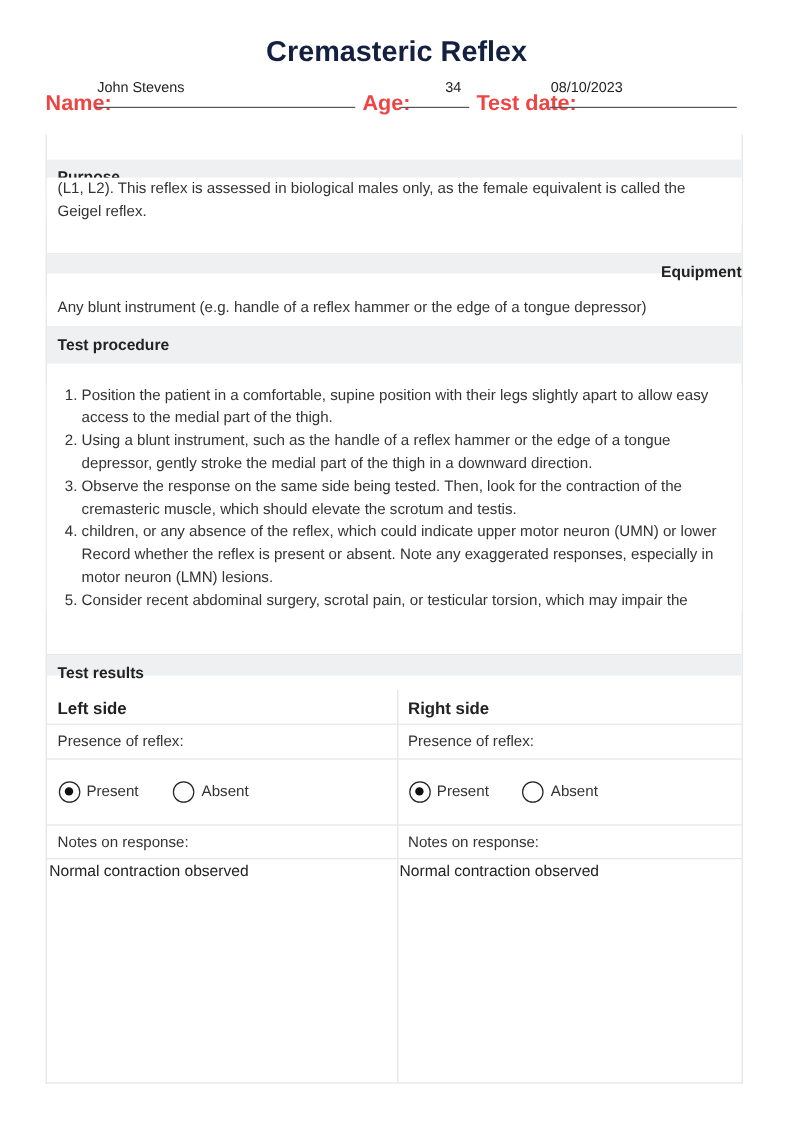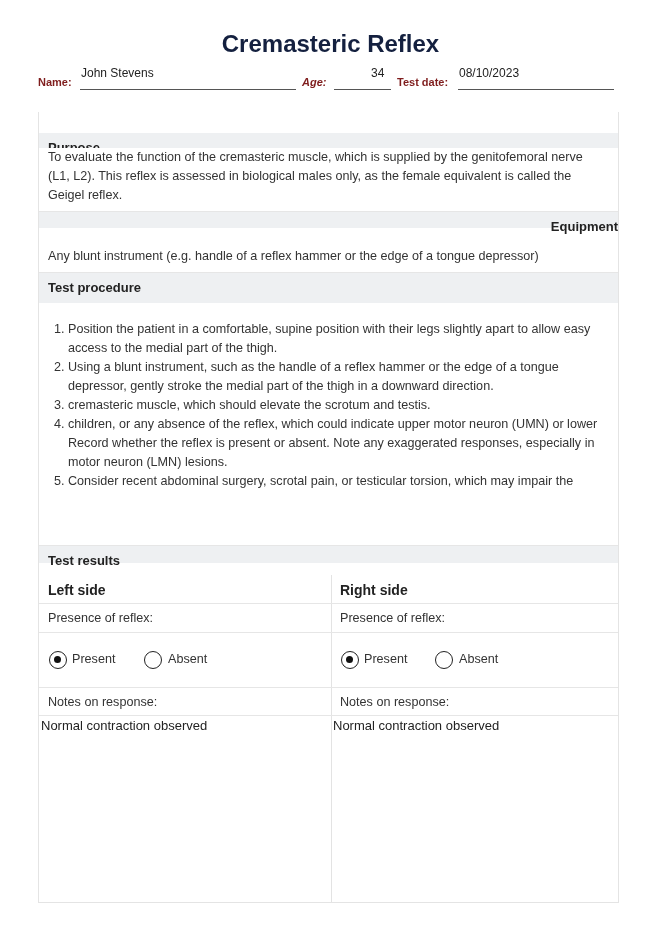--- a/index.html
+++ b/index.html
@@ -10,21 +10,21 @@
     .page { position: relative; width: 661px; height: 935px; }
     .title {
       position: absolute; top: 30px; left: 0; width: 661px; text-align: center;
       font-size: 24px; font-weight: bold; color: #14203f;
       font-family: "Liberation Sans", sans-serif;
     }
     .info-row {
       position: absolute; top: 66px; left: 38px; width: 580px; height: 26px;
       font-size: 13px;
     }
-    .info-label { position: absolute; top: 10px; font-weight: bold; font-size: 11px; color: #7f1d1d; }
+    .info-label { position: absolute; top: 10px; font-weight: bold; font-size: 18px; color: #ef4444; }
     .info-value { position: absolute; top: 0px; font-size: 12px; color: #222; }
     .info-line { position: absolute; top: 23px; height: 1px; background: #555; }
 
     .table {
       position: absolute; top: 112px; left: 38px; width: 581px; height: 791px;
       border: 1px solid #e4e4e4; border-top: none;
     }
     .hdr {
       position: absolute; left: 0; width: 579px; background: #eef0f2;
       font-weight: bold; font-size: 13px; padding-left: 9px; color: #222;
@@ -55,34 +55,33 @@
 <body>
 
 <div class="page">
   <div class="title">Cremasteric Reflex</div>
 
   <div class="info-row">
     <span class="info-label" style="left:0;">Name:</span>
     <span class="info-value" style="left:43px;">John Stevens</span>
     <span class="info-line" style="left:42px; width:216px;"></span>
 
-    <span class="info-label" style="left:264px;font-style:italic;">Age:</span>
+    <span class="info-label" style="left:264px;">Age:</span>
     <span class="info-value" style="left:297px;margin-left:36px;">34</span>
     <span class="info-line" style="left:296px; width:57px;"></span>
 
     <span class="info-label" style="left:359px;">Test date:</span>
     <span class="info-value" style="left:421px;">08/10/2023</span>
     <span class="info-line" style="left:420px; width:156px;"></span>
   </div>
 
   <div class="table">
 
     <div class="hdr" style="top:0; height:30px; line-height:30px;margin-top:21px;">Purpose</div>
     <div class="body-text" style="top:36px;">
-      <div>To evaluate the function of the cremasteric muscle, which is supplied by the genitofemoral nerve</div>
       <div>(L1, L2). This reflex is assessed in biological males only, as the female equivalent is called the</div>
       <div>Geigel reflex.</div>
     </div>
     <div class="row-border" style="top:99px;"></div>
 
     <div class="hdr" style="top:100px; height:16px; line-height:30px;text-align:right;">Equipment</div>
     <div class="body-text" style="top:135px;">Any blunt instrument (e.g. handle of a reflex hammer or the edge of a tongue depressor)</div>
     <div class="row-border" style="top:160px;"></div>
 
     <div class="hdr" style="top:161px; height:30px; line-height:30px;">Test procedure</div>
@@ -93,20 +92,21 @@
           <div>Position the patient in a comfortable, supine position with their legs slightly apart to allow easy</div>
           <div>access to the medial part of the thigh.</div>
         </li>
         <li>
           <span class="num">2.</span>
           <div>Using a blunt instrument, such as the handle of a reflex hammer or the edge of a tongue</div>
           <div>depressor, gently stroke the medial part of the thigh in a downward direction.</div>
         </li>
         <li>
           <span class="num">3.</span>
+          <div>Observe the response on the same side being tested. Then, look for the contraction of the</div>
           <div>cremasteric muscle, which should elevate the scrotum and testis.</div>
         </li>
         <li>
           <span class="num">4.</span>
           <div>children, or any absence of the reflex, which could indicate upper motor neuron (UMN) or lower</div>
           <div>Record whether the reflex is present or absent. Note any exaggerated responses, especially in</div>
           <div>motor neuron (LMN) lesions.</div>
         </li>
         <li>
           <span class="num">5.</span>

